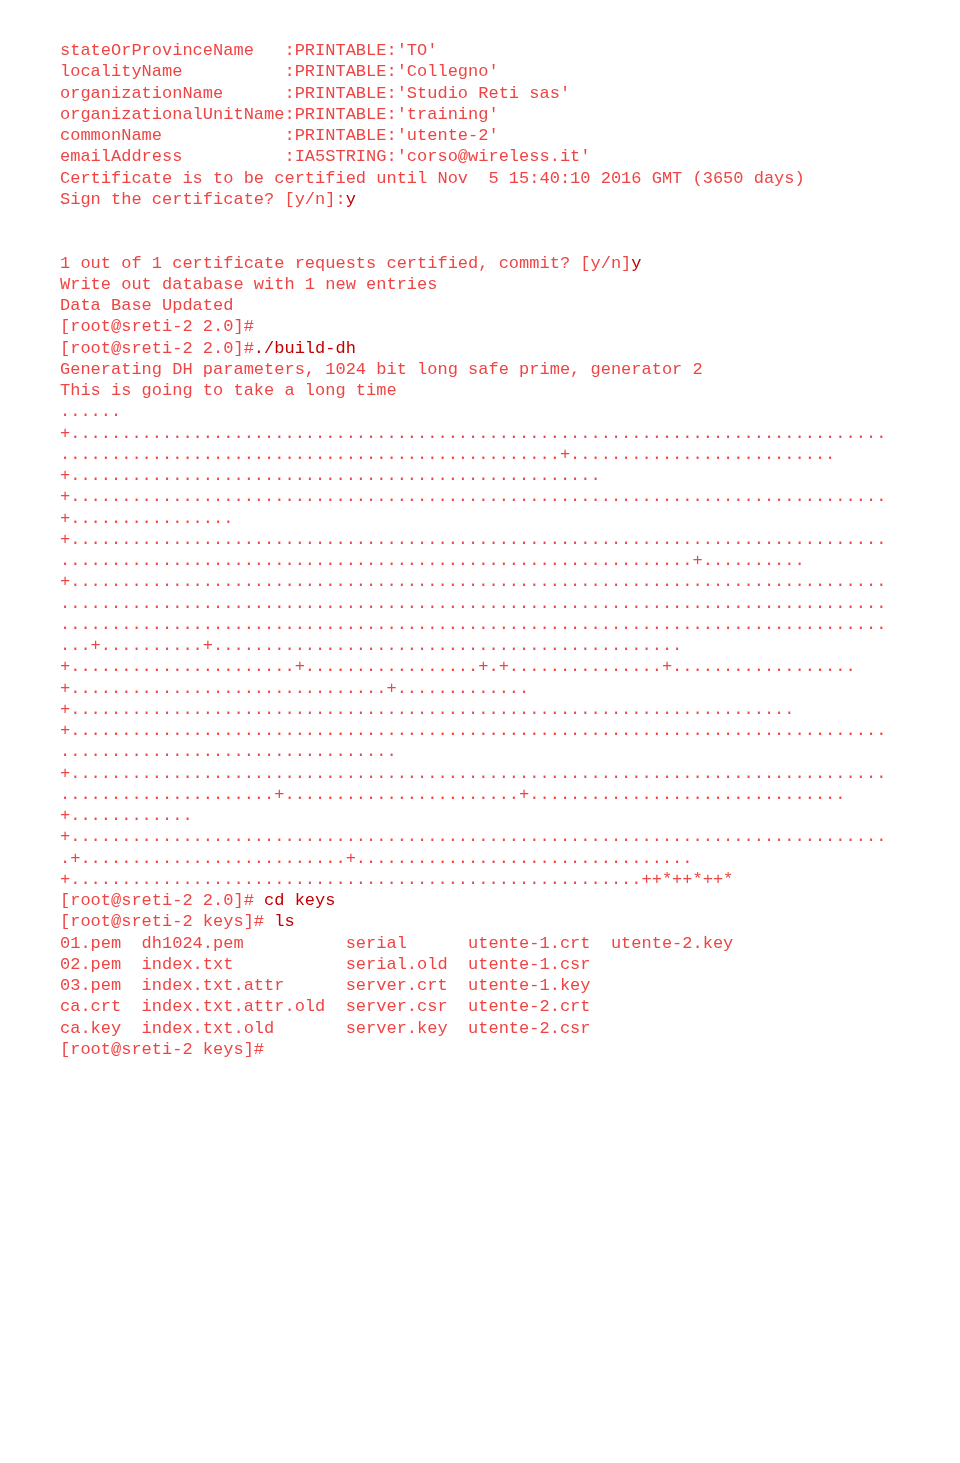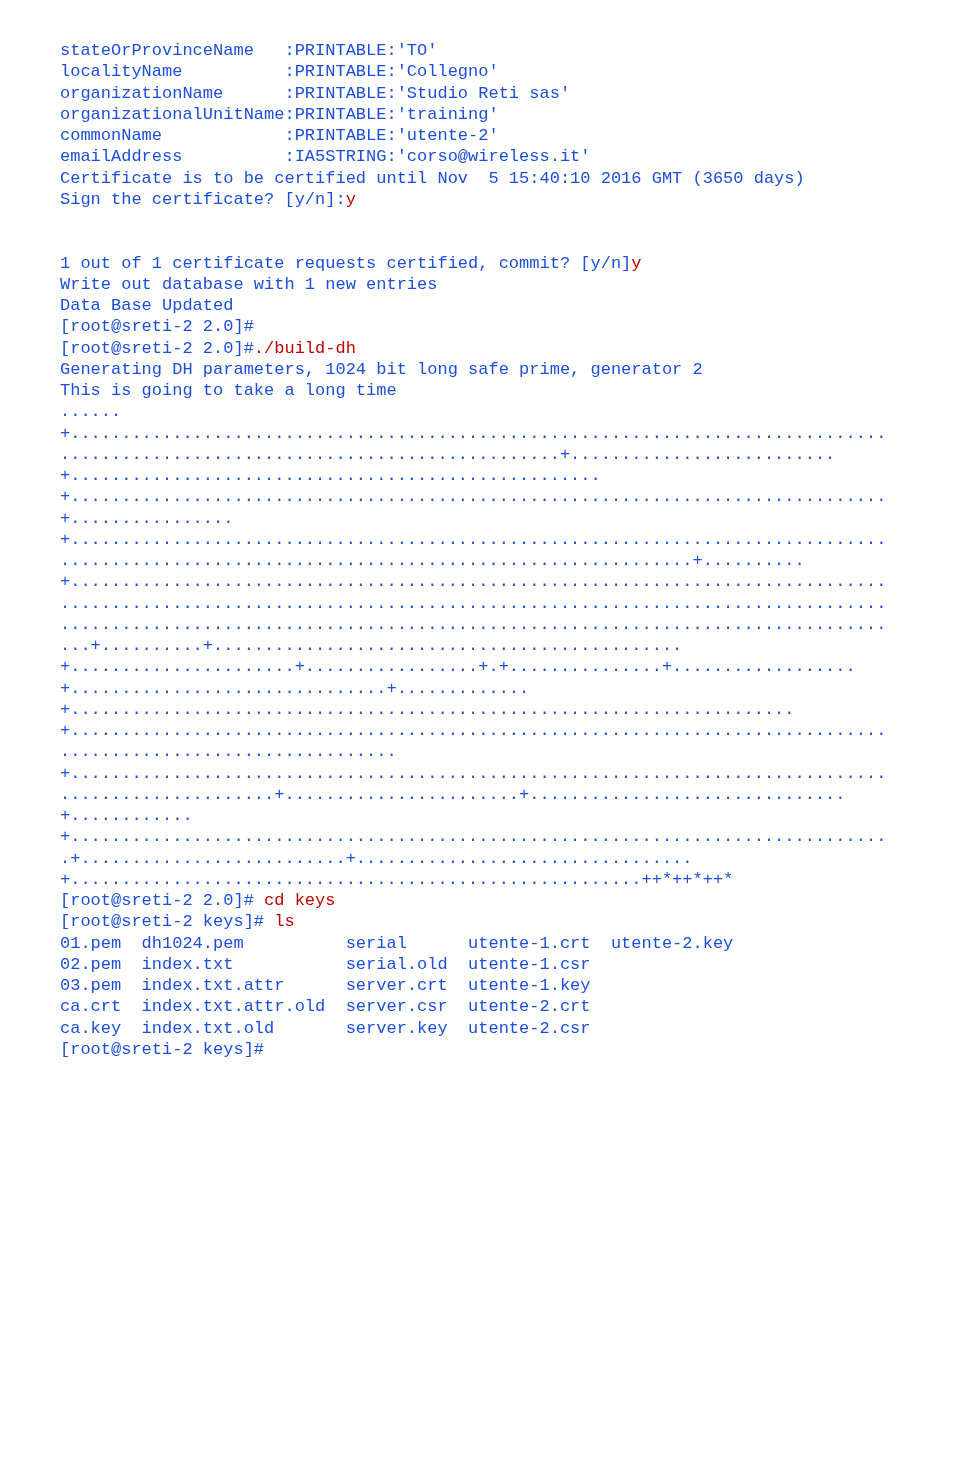--- a/index.html
+++ b/index.html
@@ -8,19 +8,19 @@
     margin: 0;
     padding: 40px 60px 20px 60px;
     font-size: 17px;
     line-height: 1.25;
     color: #000;
   }
   .term {
     white-space: pre;
     word-break: break-all;
   }
-  .navy { color: #1d4ed8; }
+  .navy { color: #ef4444; }
   .red { color: #C00000; }
 </style>
 </head>
 <body>
 
 <div class="term" id="term"><div><span class="navy">stateOrProvinceName   :PRINTABLE:'TO'</span></div><div><span class="navy">localityName          :PRINTABLE:'Collegno'</span></div><div><span class="navy">organizationName      :PRINTABLE:'Studio Reti sas'</span></div><div><span class="navy">organizationalUnitName:PRINTABLE:'training'</span></div><div><span class="navy">commonName            :PRINTABLE:'utente-2'</span></div><div><span class="navy">emailAddress          :IA5STRING:'corso@wireless.it'</span></div><div><span class="navy">Certificate is to be certified until Nov  5 15:40:10 2016 GMT (3650 days)</span></div><div><span class="navy">Sign the certificate? [y/n]:</span><span class="red">y</span></div><div>&nbsp;</div><div>&nbsp;</div><div><span class="navy">1 out of 1 certificate requests certified, commit? [y/n]</span><span class="red">y</span></div><div><span class="navy">Write out database with 1 new entries</span></div><div><span class="navy">Data Base Updated</span></div><div><span class="navy">[root@sreti-2 2.0]#</span></div><div><span class="navy">[root@sreti-2 2.0]#</span><span class="red">./build-dh</span></div><div><span class="navy">Generating DH parameters, 1024 bit long safe prime, generator 2</span></div><div><span class="navy">This is going to take a long time</span></div><div><span class="navy">......</span></div><div><span class="navy">+................................................................................</span></div><div><span class="navy">.................................................+..........................</span></div><div><span class="navy">+....................................................</span></div><div><span class="navy">+................................................................................</span></div><div><span class="navy">+................</span></div><div><span class="navy">+................................................................................</span></div><div><span class="navy">..............................................................+..........</span></div><div><span class="navy">+................................................................................</span></div><div><span class="navy">.................................................................................</span></div><div><span class="navy">.................................................................................</span></div><div><span class="navy">...+..........+..............................................</span></div><div><span class="navy">+......................+.................+.+...............+..................</span></div><div><span class="navy">+...............................+.............</span></div><div><span class="navy">+.......................................................................</span></div><div><span class="navy">+................................................................................</span></div><div><span class="navy">.................................</span></div><div><span class="navy">+................................................................................</span></div><div><span class="navy">.....................+.......................+...............................</span></div><div><span class="navy">+............</span></div><div><span class="navy">+................................................................................</span></div><div><span class="navy">.+..........................+.................................</span></div><div><span class="navy">+........................................................++*++*++*</span></div><div><span class="navy">[root@sreti-2 2.0]# </span><span class="red">cd keys</span></div><div><span class="navy">[root@sreti-2 keys]# </span><span class="red">ls</span></div><div><span class="navy">01.pem  dh1024.pem          serial      utente-1.crt  utente-2.key</span></div><div><span class="navy">02.pem  index.txt           serial.old  utente-1.csr</span></div><div><span class="navy">03.pem  index.txt.attr      server.crt  utente-1.key</span></div><div><span class="navy">ca.crt  index.txt.attr.old  server.csr  utente-2.crt</span></div><div><span class="navy">ca.key  index.txt.old       server.key  utente-2.csr</span></div><div><span class="navy">[root@sreti-2 keys]#</span></div></div>
 
 </body></html>

